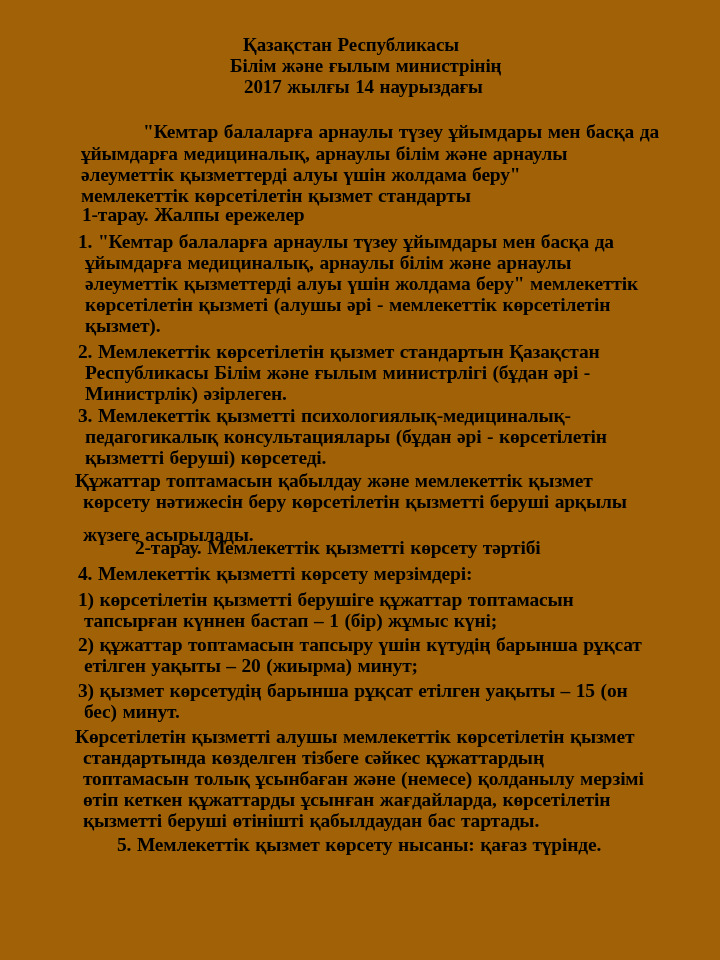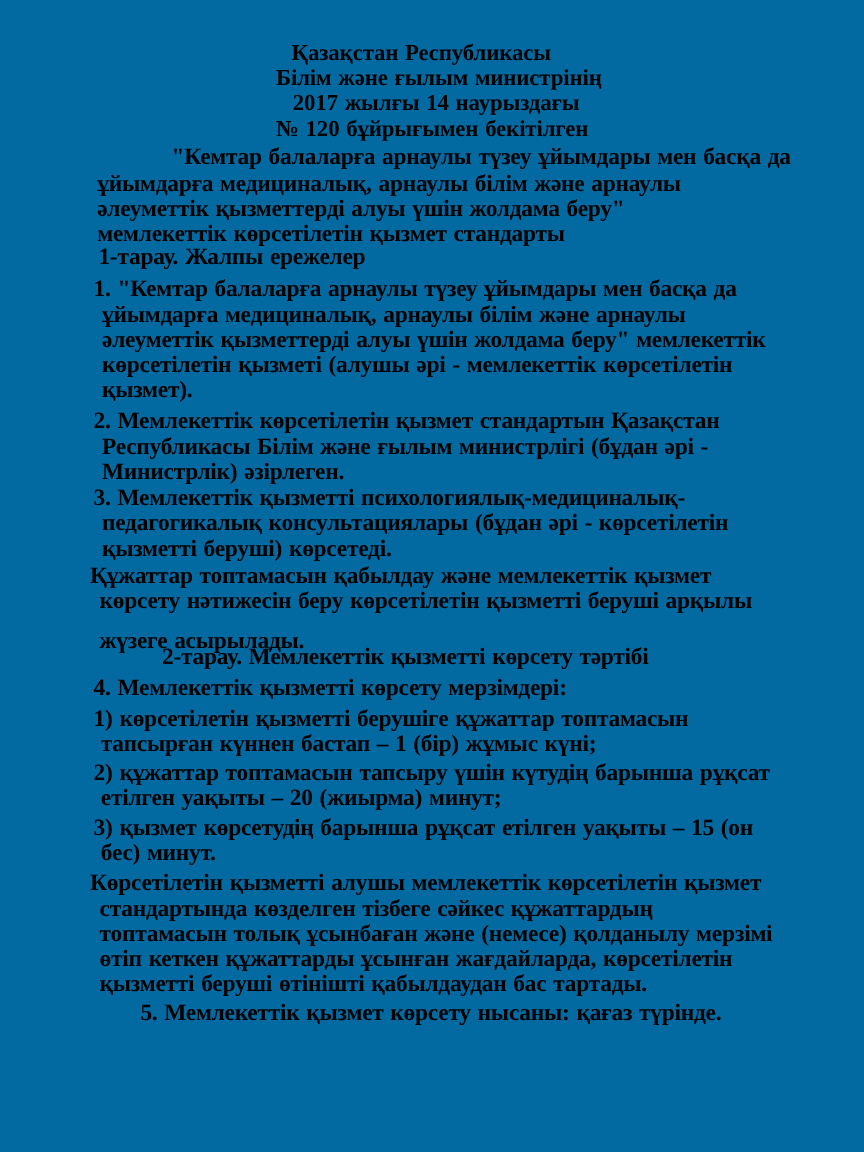--- a/index.html
+++ b/index.html
@@ -1,37 +1,36 @@
 <!DOCTYPE html>
 <html><head>
   <meta charset="utf-8">
   <style>
     html, body { margin: 0; padding: 0; background: #ffffff; }
     body { width: 720px; height: 960px; position: relative; overflow: hidden; }
     .page {
       position: absolute; left: 0; top: 0; width: 720px; height: 960px;
-      background: #0369a1; color: #000000;
+      background: #a16207; color: #000000;
       font-family: "Liberation Serif", "DejaVu Serif", serif;
       font-weight: bold;
     }
     .ln {
       position: absolute; white-space: nowrap; font-size: 19.5px; line-height: 22px;
       letter-spacing: -0.2px; word-spacing: 1px; transform-origin: left top;
     }
     .hdr { font-size: 19px; letter-spacing: -0.1px; }
   </style>
 </head>
 <body>
 
 <div class="page">
 
   <div class="ln hdr" style="left:243px; top:34px;">Қазақстан Республикасы</div>
   <div class="ln hdr" style="left:230px; top:55px;">Білім және ғылым министрінің</div>
   <div class="ln hdr" style="left:244px; top:76px;">2017 жылғы 14 наурыздағы</div>
-  <div class="ln hdr" style="left:230px; top:97px;">№ 120 бұйрығымен бекітілген</div>
 
   <div class="ln" style="left:143px; top:121px;">"Кемтар балаларға арнаулы түзеу ұйымдары мен басқа да</div>
   <div class="ln" style="left:81px; top:143px;">ұйымдарға медициналық, арнаулы білім және арнаулы</div>
   <div class="ln" style="left:81px; top:164px;">әлеуметтік қызметтерді алуы үшін жолдама беру"</div>
   <div class="ln" style="left:81px; top:185px;">мемлекеттік көрсетілетін қызмет стандарты</div>
   <div class="ln" style="left:82px; top:204px;">1-тарау. Жалпы ережелер</div>
 
   <div class="ln" style="left:78px; top:231px;">1. "Кемтар балаларға арнаулы түзеу ұйымдары мен басқа да</div>
   <div class="ln" style="left:85px; top:252px;">ұйымдарға медициналық, арнаулы білім және арнаулы</div>
   <div class="ln" style="left:85px; top:273px;">әлеуметтік қызметтерді алуы үшін жолдама беру" мемлекеттік</div>

